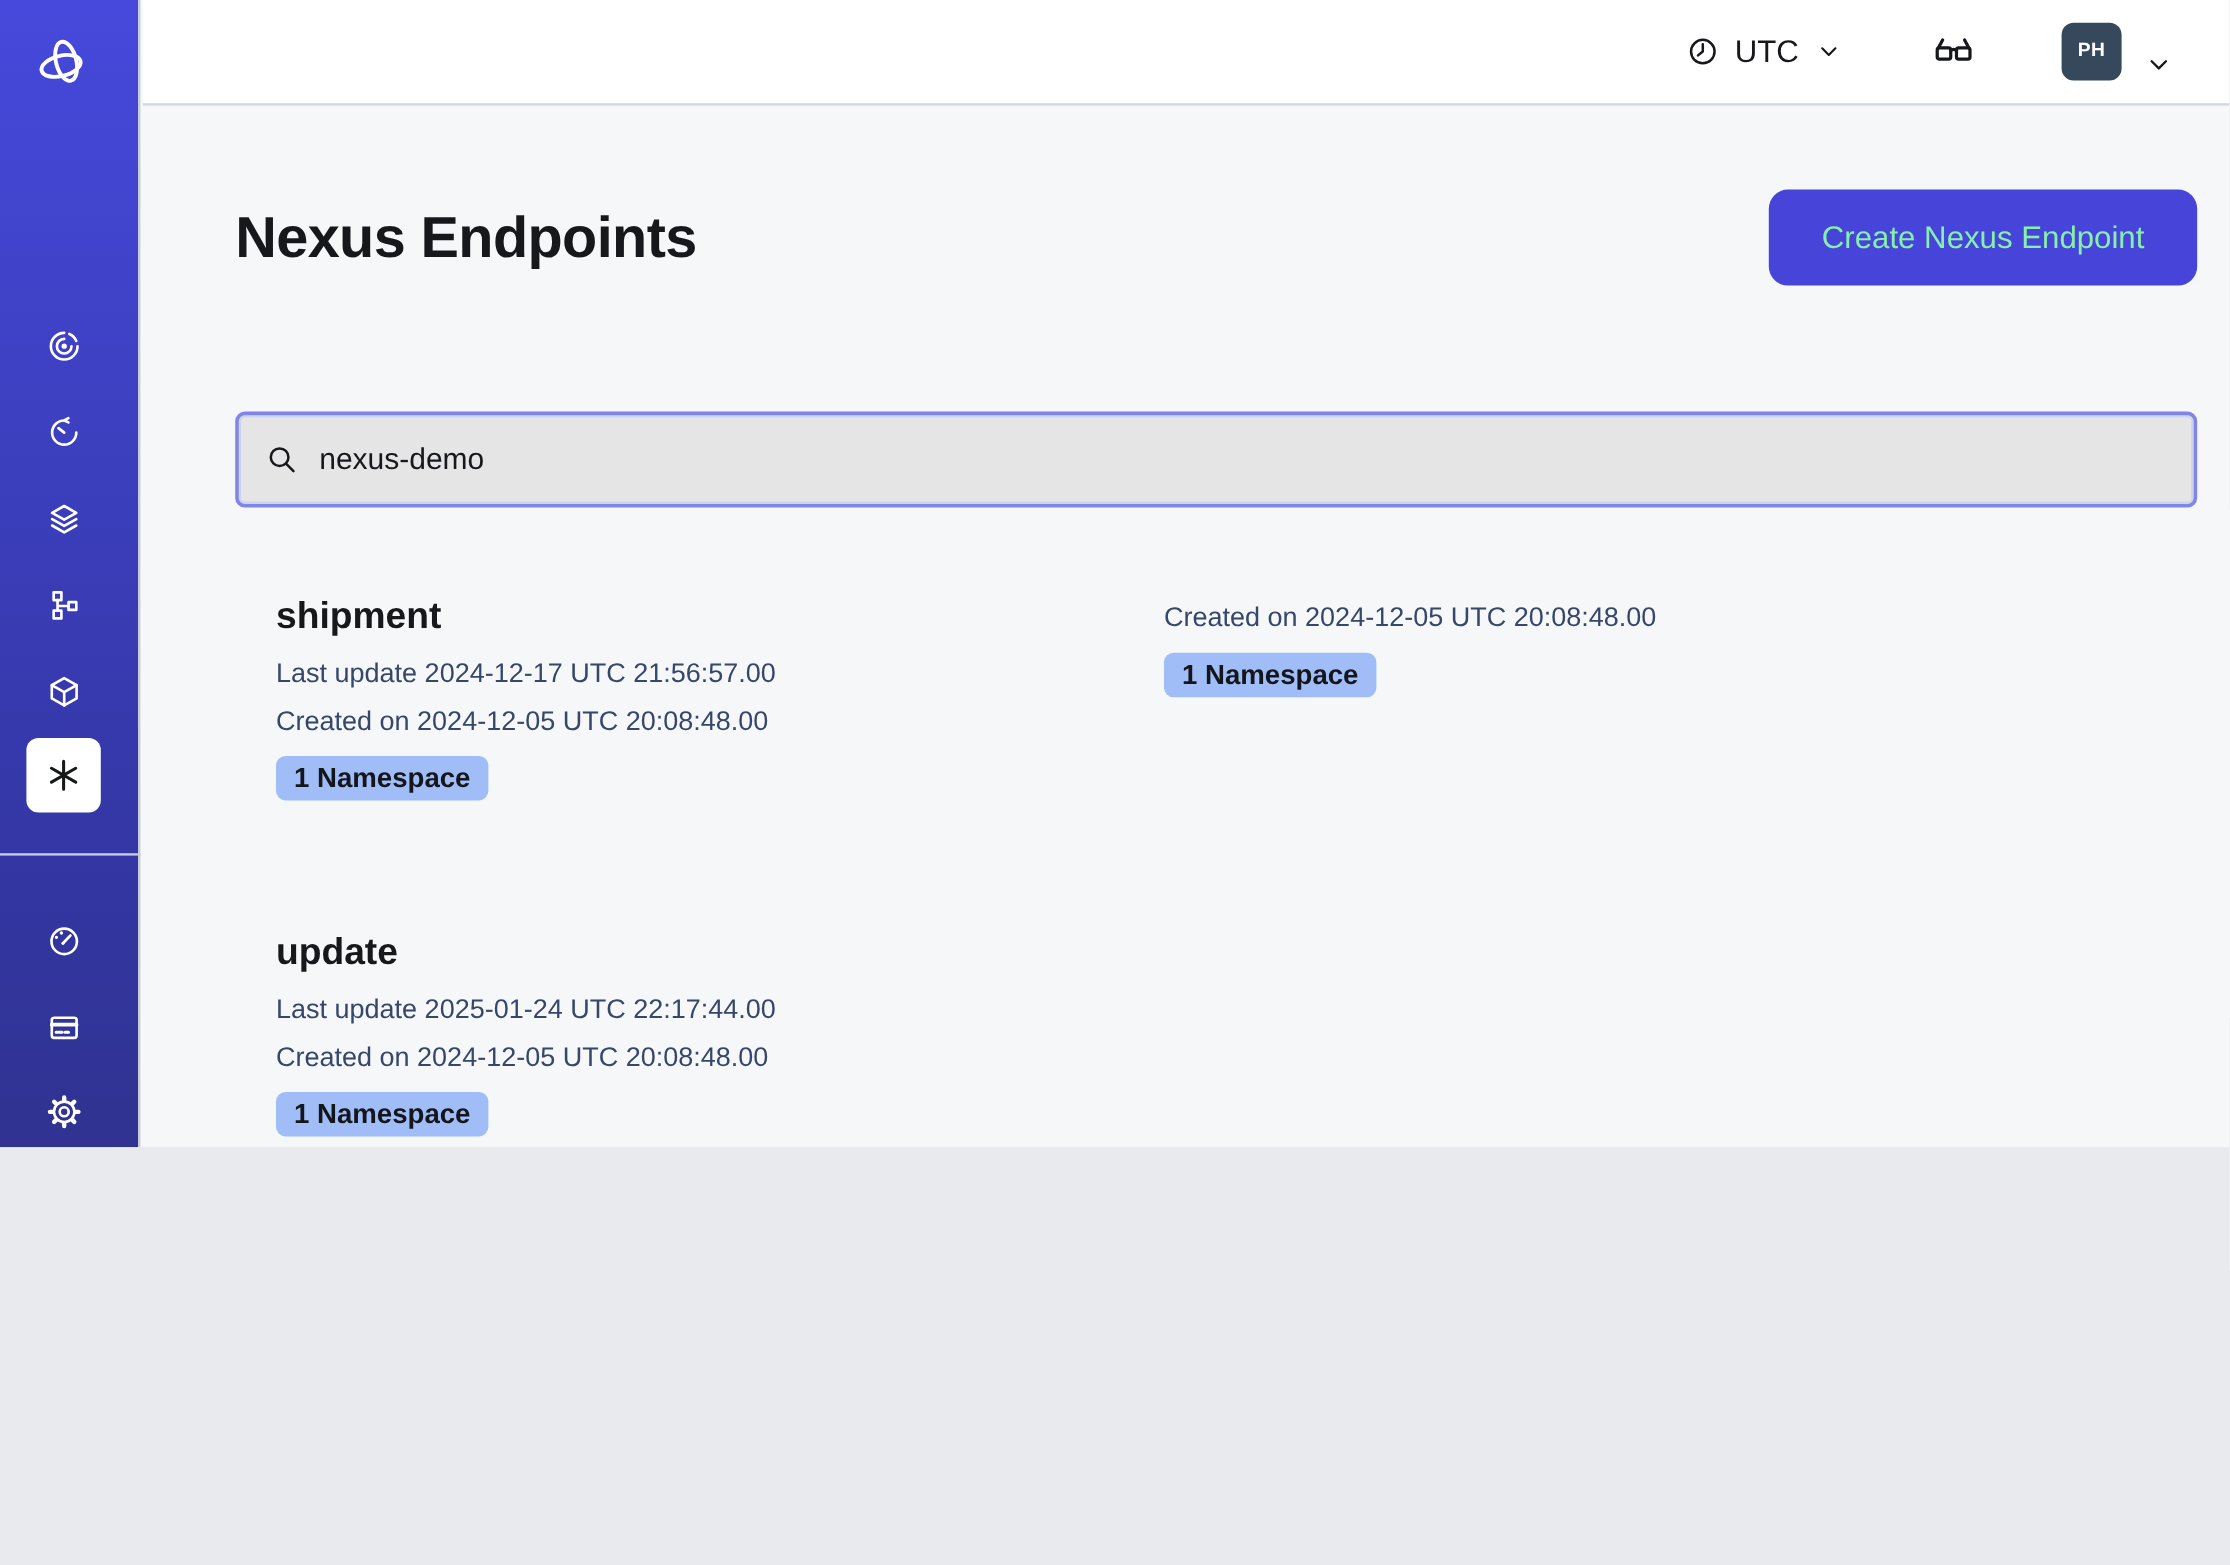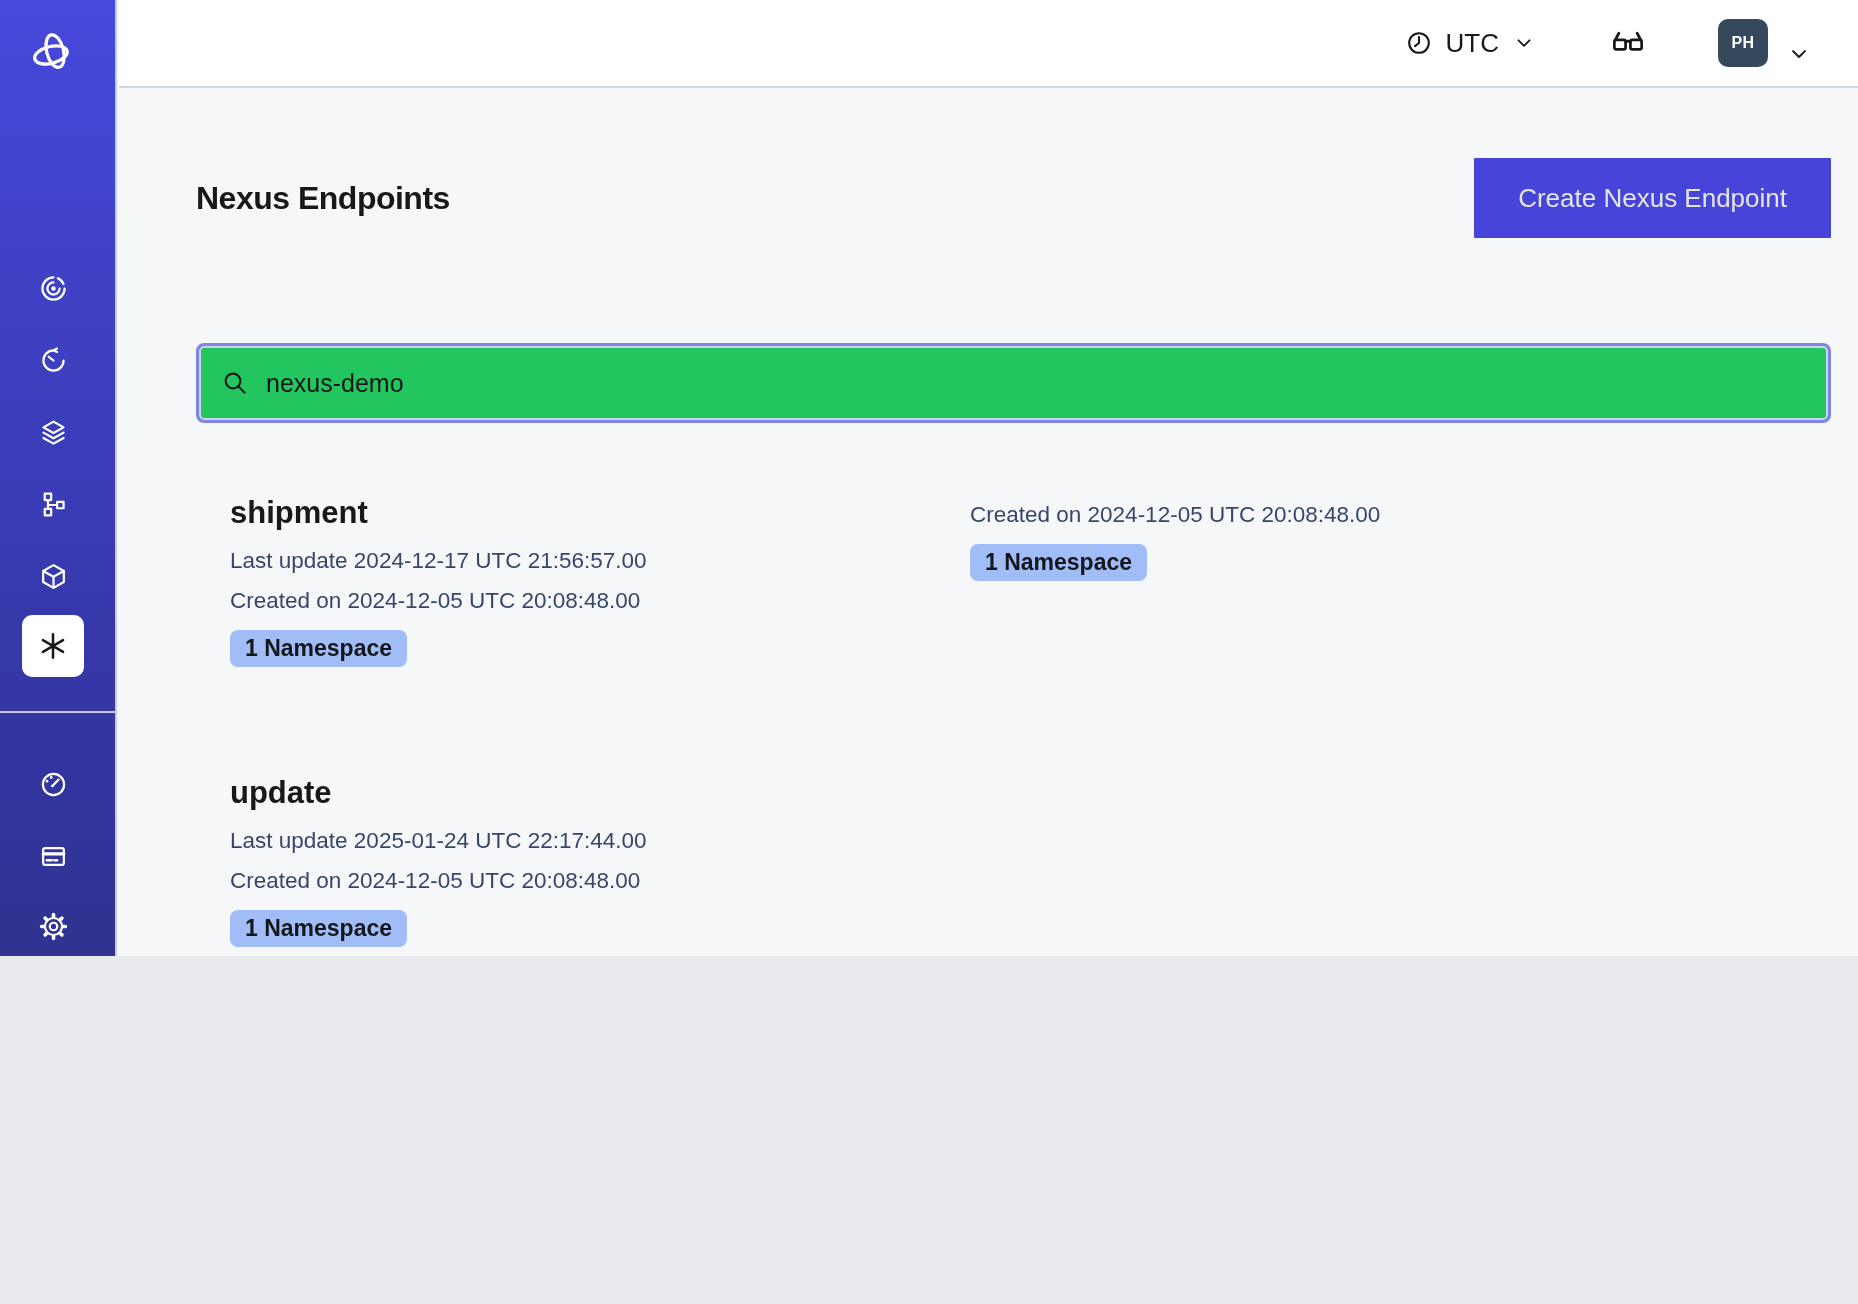--- a/index.html
+++ b/index.html
@@ -30,28 +30,28 @@
   .tz{display:flex;align-items:center;gap:13px;cursor:pointer;}
   .tz-label{font-size:26px;color:var(--text,#17181c);}
   .glasses-btn{margin-left:74px;display:flex;align-items:center;cursor:pointer;}
   .account{margin-left:72px;display:flex;align-items:flex-end;gap:18px;cursor:pointer;}
   .avatar{width:50px;height:48px;border-radius:10px;background:var(--avatar,#36495c);
     color:#fff;font-size:16px;font-weight:700;letter-spacing:.5px;
     display:flex;align-items:center;justify-content:center;}
   
   .main{position:absolute;left:119px;top:90px;right:0;bottom:0;background:var(--main-bg,#f6f7f9);padding:0 27px 0 77px;}
   .page-head{margin-top:68px;height:80px;display:flex;align-items:center;justify-content:space-between;}
-  .page-title{font-size:32px;font-weight:700;color:var(--text,#17181c);margin:0;letter-spacing:-.5px;}
+  .page-title{font-size:48px;font-weight:700;color:var(--text,#17181c);margin:0;letter-spacing:-.5px;}
   .create-btn{
-    height:80px;padding:0 44px;border:none;border-radius:1px;cursor:pointer;
-    background:var(--accent,#4644d9);color:#e5e5e5;font-size:26px;font-weight:500;
+    height:80px;padding:0 44px;border:none;border-radius:16px;cursor:pointer;
+    background:var(--accent,#4644d9);color:#86efac;font-size:26px;font-weight:500;
     font-family:inherit;
   }
   .search-box{
-    margin-top:105px;height:80px;background:#22c55e;border:3px solid var(--search-border,#8185e6);
+    margin-top:105px;height:80px;background:#e5e5e5;border:3px solid var(--search-border,#8185e6);
     border-radius:8px;box-shadow:inset 0 0 0 2px #ccd5ee;
     display:flex;align-items:center;padding:0 22px;gap:15px;
   }
   .search-box input{
     flex:1;border:none;outline:none;background:transparent;
     font-size:25px;color:var(--text,#17181c);font-family:inherit;
   }
   .grid{margin:72px 0 0 34px;display:grid;grid-template-columns:740px 740px;row-gap:108px;}
   .card{cursor:pointer;}
   .card-name{font-size:31px;font-weight:700;color:var(--text,#17181c);margin:0 0 10px 0;}

